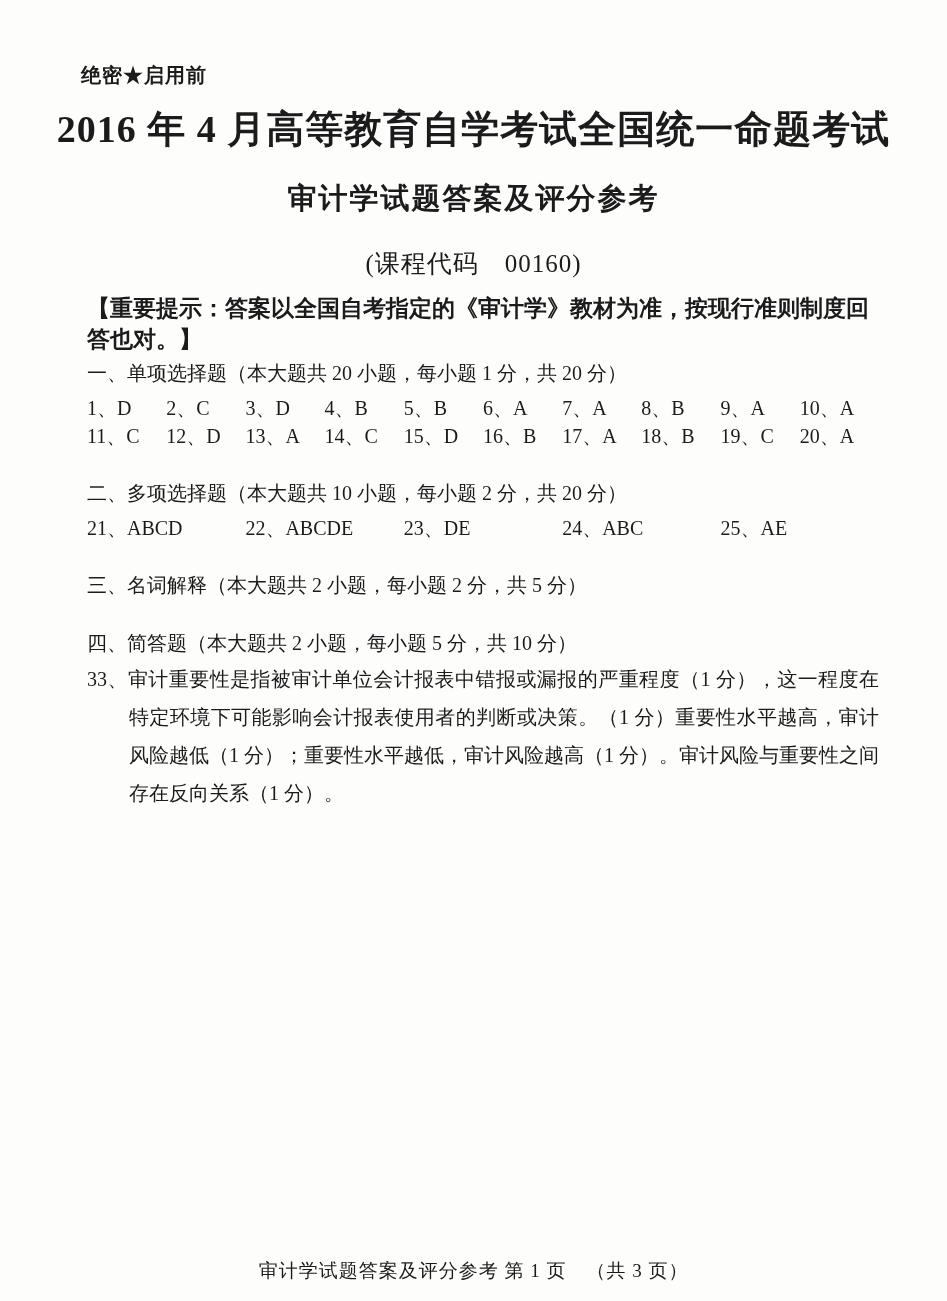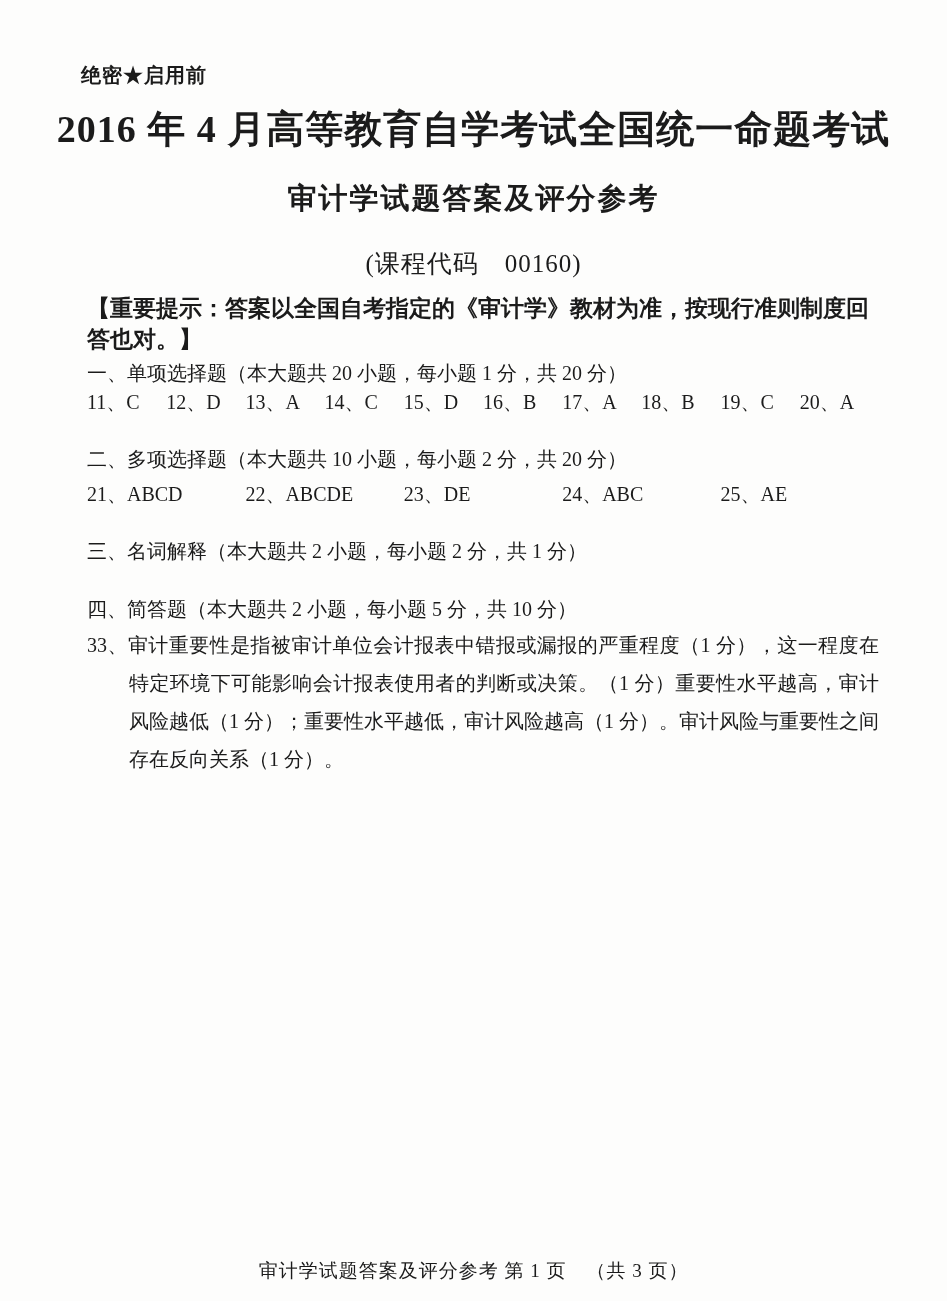--- a/index.html
+++ b/index.html
@@ -70,20 +70,33 @@
     <div class="title-sub">审计学试题答案及评分参考</div>
     <div class="title-code">(课程代码　00160)</div>
   </div>
 
   <div class="notice">【重要提示：答案以全国自考指定的《审计学》教材为准，按现行准则制度回答也对。】</div>
 
   <div class="content">
 
     <div class="sec">
       <div class="section-heading">一、单项选择题（本大题共 20 小题，每小题 1 分，共 20 分）</div>
+      <div class="ans-row cols-10 rows-gap">
+
+      <span class="ans">1、D</span>
+          <span class="ans">2、C</span>
+          <span class="ans">3、D</span>
+          <span class="ans">4、B</span>
+          <span class="ans">5、B</span>
+          <span class="ans">6、A</span>
+          <span class="ans">7、A</span>
+          <span class="ans">8、B</span>
+          <span class="ans">9、A</span>
+          <span class="ans">10、A</span>
+        </div>
       <div class="ans-row cols-10">
 
       <span class="ans">11、C</span>
           <span class="ans">12、D</span>
           <span class="ans">13、A</span>
           <span class="ans">14、C</span>
           <span class="ans">15、D</span>
           <span class="ans">16、B</span>
           <span class="ans">17、A</span>
           <span class="ans">18、B</span>
@@ -98,21 +111,21 @@
 
       <span class="ans">21、ABCD</span>
           <span class="ans">22、ABCDE</span>
           <span class="ans">23、DE</span>
           <span class="ans">24、ABC</span>
           <span class="ans">25、AE</span>
         </div>
     </div>
 
     <div class="sec">
-      <div class="section-heading">三、名词解释（本大题共 2 小题，每小题 2 分，共 1 分）</div>
+      <div class="section-heading">三、名词解释（本大题共 2 小题，每小题 2 分，共 5 分）</div>
     </div>
 
     <div class="sec">
       <div class="section-heading">四、简答题（本大题共 2 小题，每小题 5 分，共 10 分）</div>
       <div class="items">
 
       <p class="item"><span>33、</span><span>审计重要性是指被审计单位会计报表中错报或漏报的严重程度（1 分），这一程度在特定环境下可能影响会计报表使用者的判断或决策。（1 分）重要性水平越高，审计风险越低（1 分）；重要性水平越低，审计风险越高（1 分）。审计风险与重要性之间存在反向关系（1 分）。</span></p>
         </div>
     </div>
 

